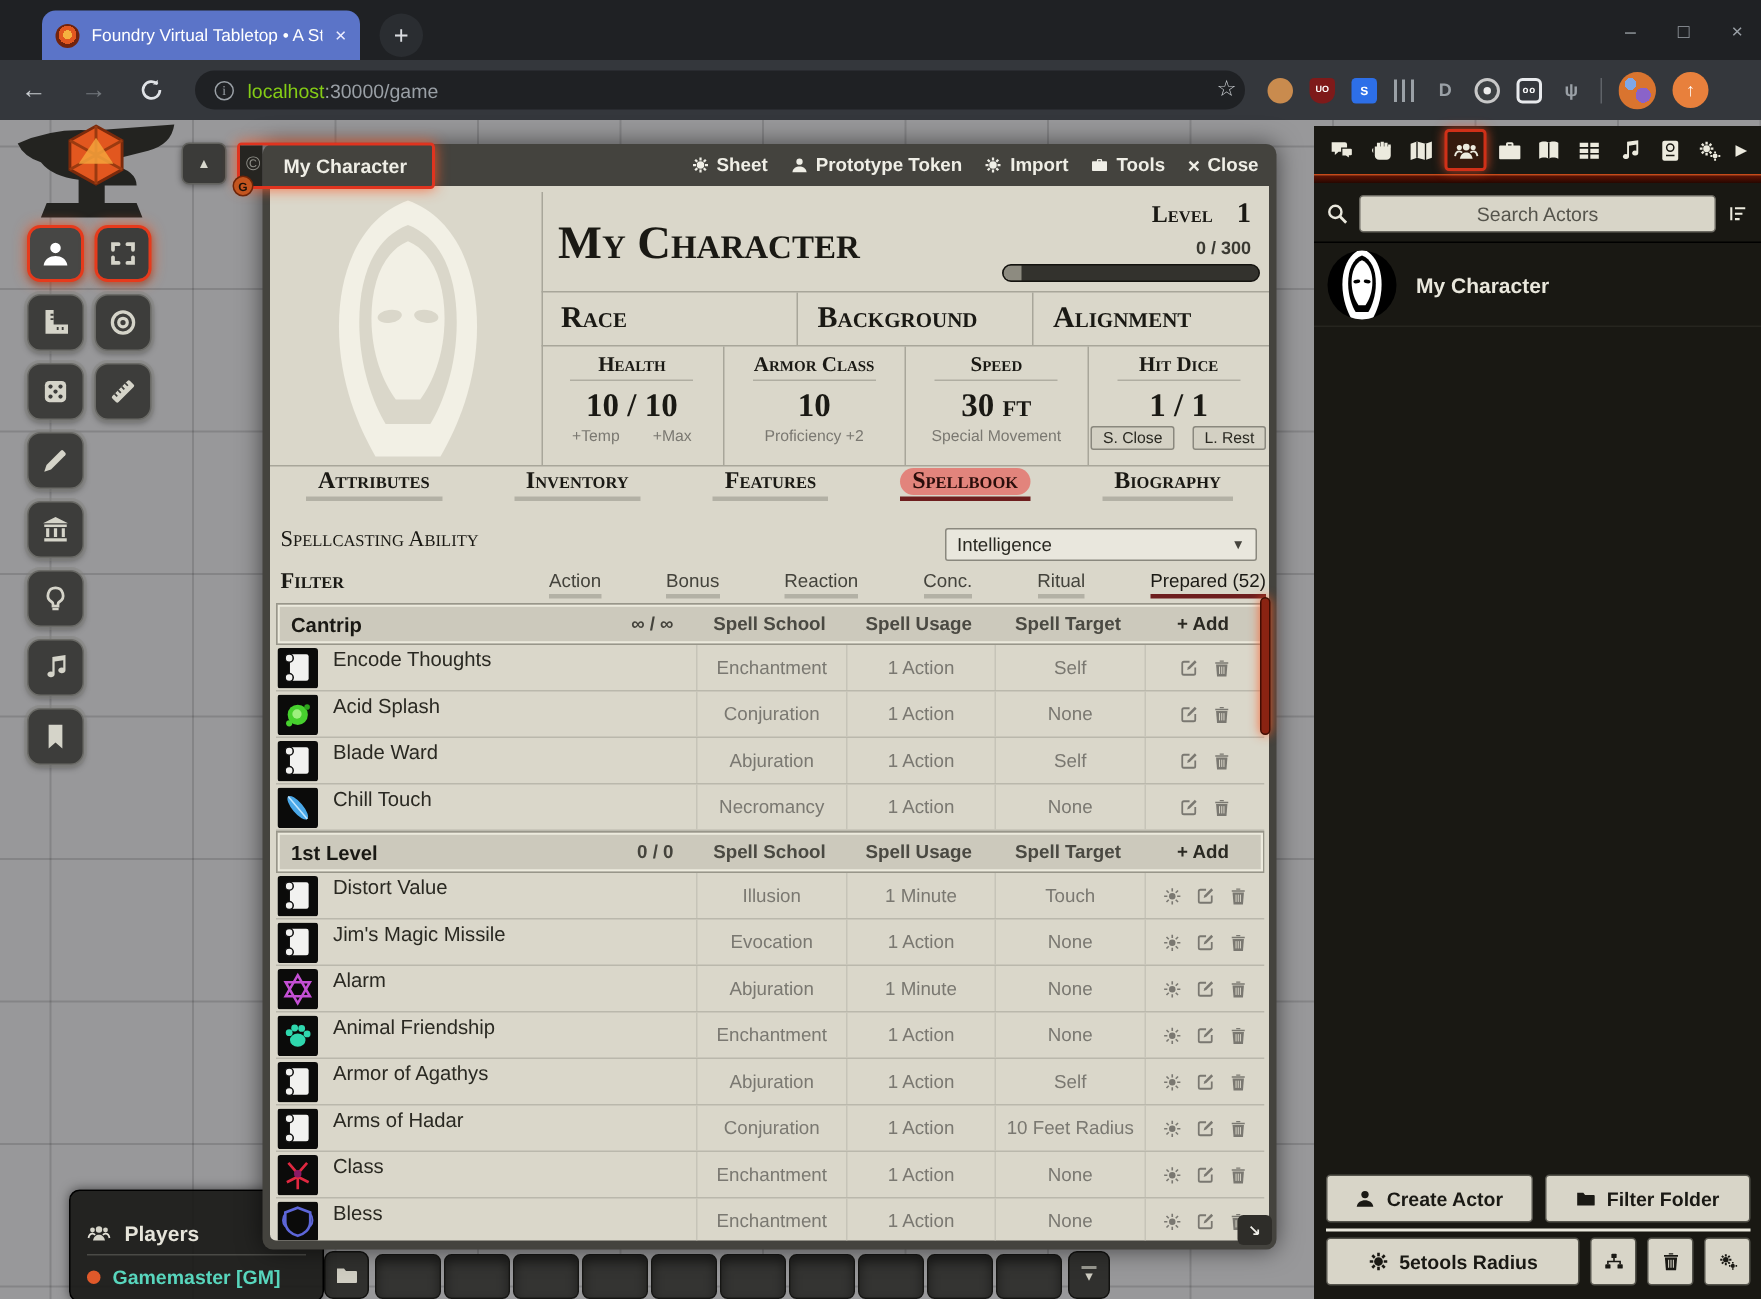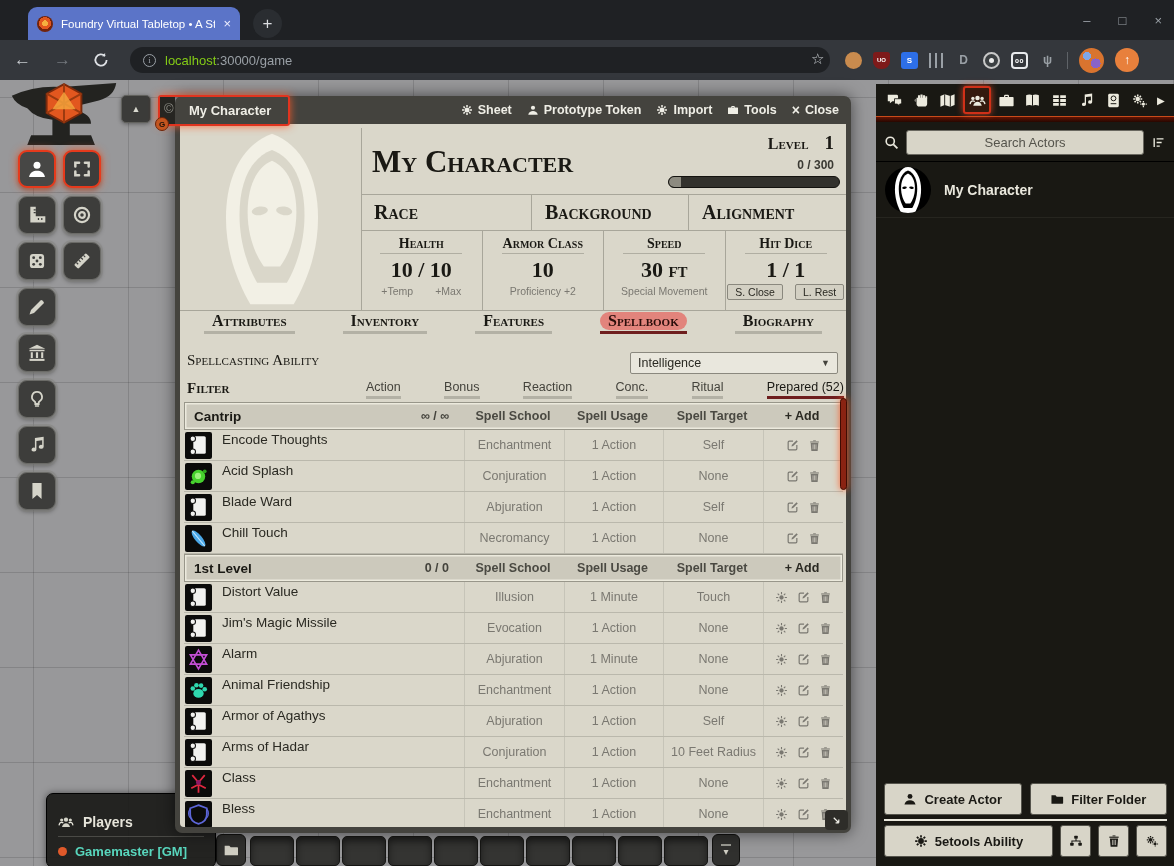--- a/index.html
+++ b/index.html
@@ -1052,21 +1052,21 @@
             </svg>
           <span>Filter Folder</span>
         </div>
       </div>
       <div class="side-divider"></div>
       <div class="side-foot2">
         <div class="sbtn import-btn">
           <svg class="ic">
               <use href="#s-gear"></use>
             </svg>
-          <span>5etools Ability</span>
+          <span>5etools Radius</span>
         </div>
         <div class="sbtn sqbtn">
             <svg class="ic">
               <use href="#s-sitemap"></use>
             </svg>
           </div>
         <div class="sbtn sqbtn">
             <svg class="ic">
               <use href="#s-trash"></use>
             </svg>

